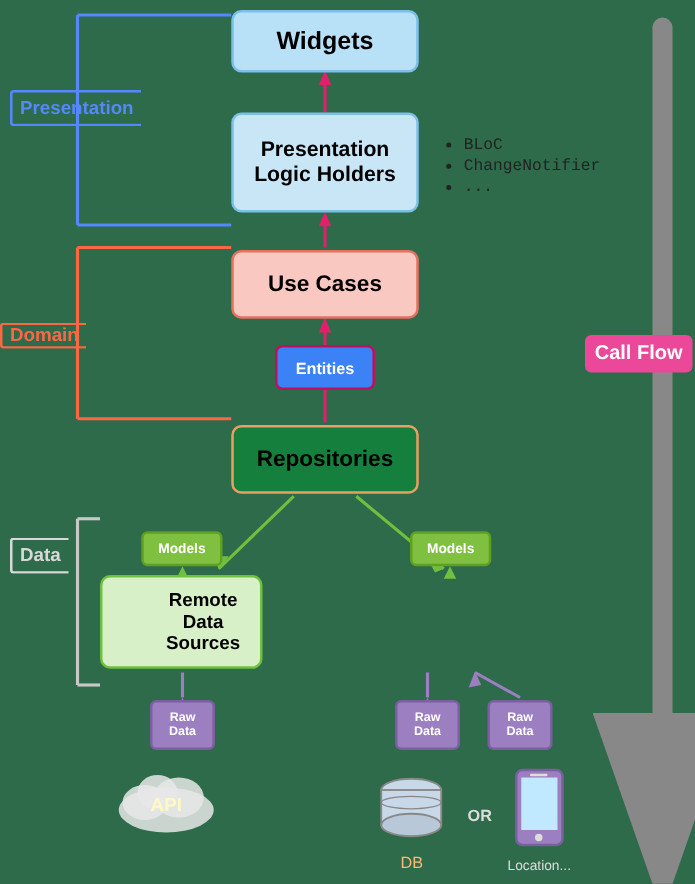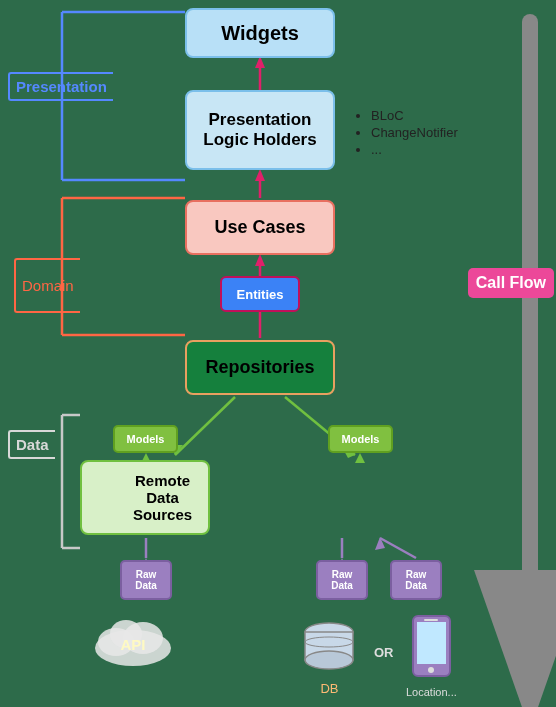--- a/index.html
+++ b/index.html
@@ -174,27 +174,27 @@
       font-weight: bold;
       border: 2px solid #5588ff;
       border-right: none;
       padding: 4px 6px;
       border-radius: 3px 0 0 3px;
     }
 
     .label-domain {
       position: absolute;
       top: 258px;
-      left: 14px;
+      left: 0;
       color: #ff6644;
       font-size: 15px;
-      font-weight: normal;
+      font-weight: bold;
       border: 2px solid #ff6644;
       border-right: none;
-      padding: 17px 6px;
+      padding: 0 6px;
       border-radius: 3px 0 0 3px;
     }
 
     .label-data {
       position: absolute;
       top: 430px;
       left: 8px;
       color: #d8d8d8;
       font-size: 15px;
       font-weight: bold;
@@ -208,20 +208,21 @@
     .bloc-list {
       position: absolute;
       top: 108px;
       left: 355px;
       color: #222;
       font-size: 13px;
     }
     .bloc-list ul {
       list-style: disc;
       padding-left: 16px;
+      font-family: Liberation Mono, monospace;
     }
     .bloc-list li {
       margin-bottom: 2px;
     }
 
     .callflow-label {
       position: absolute;
       top: 268px;
       right: 2px;
       background: #ec4899;

